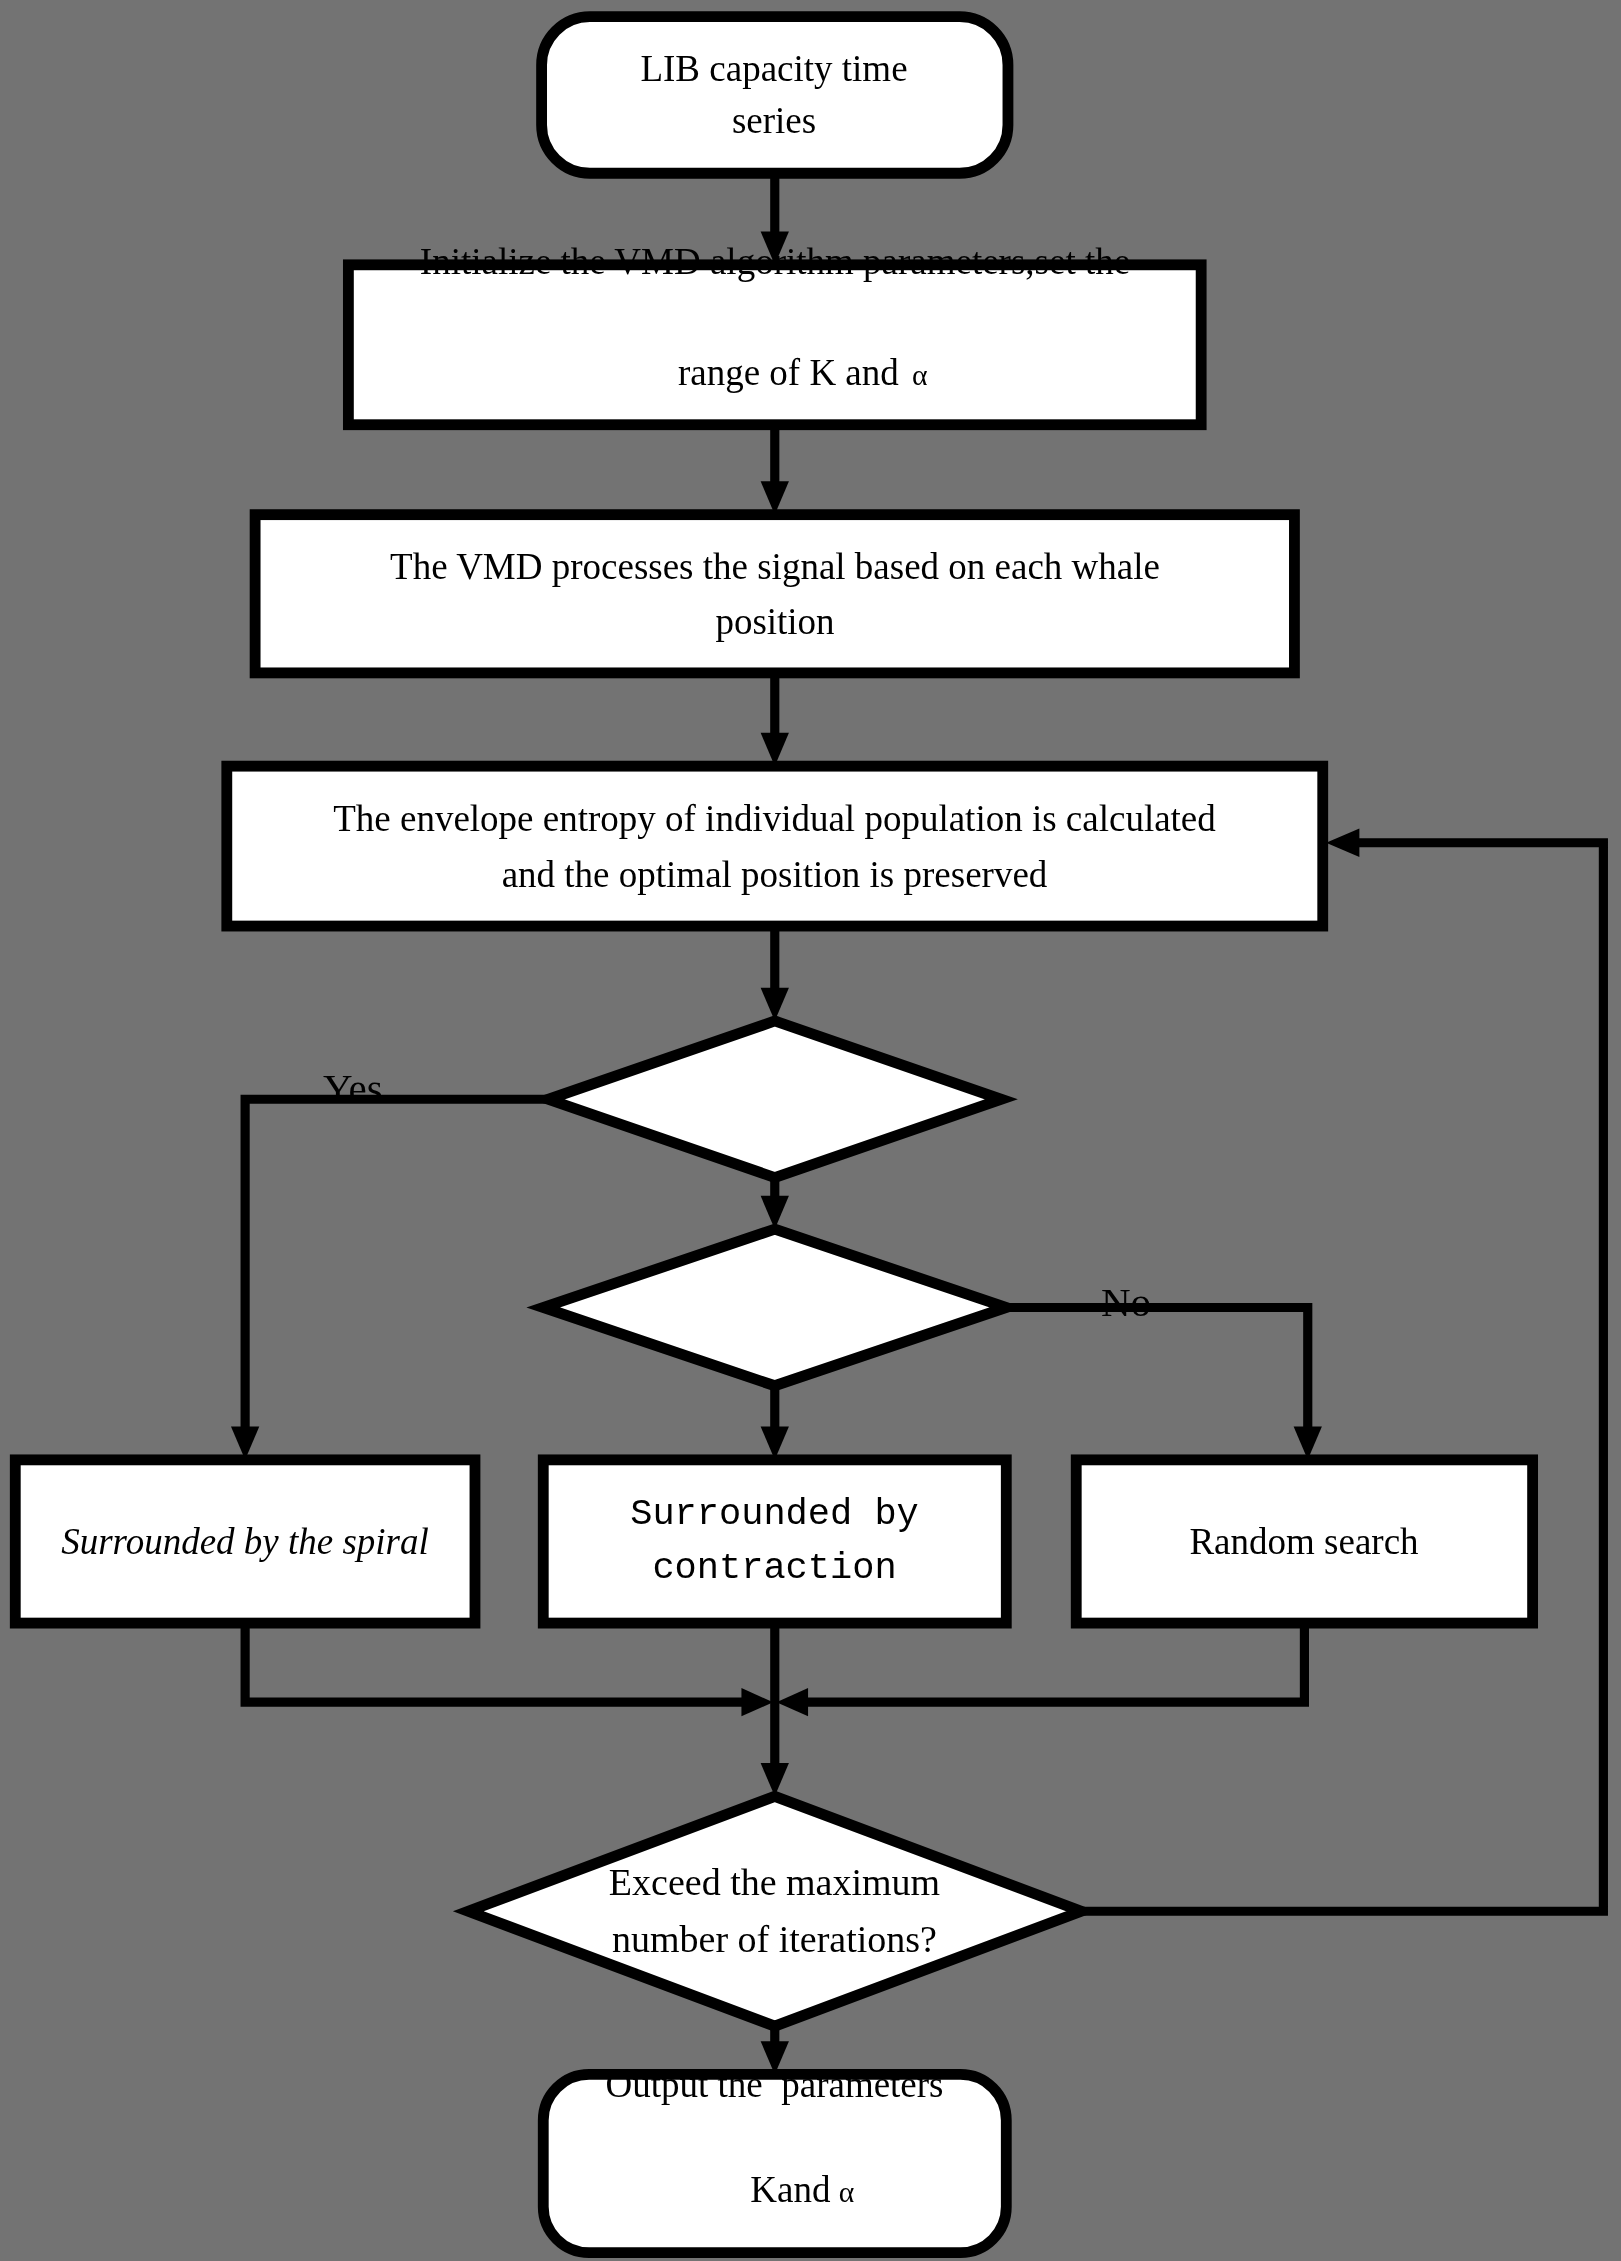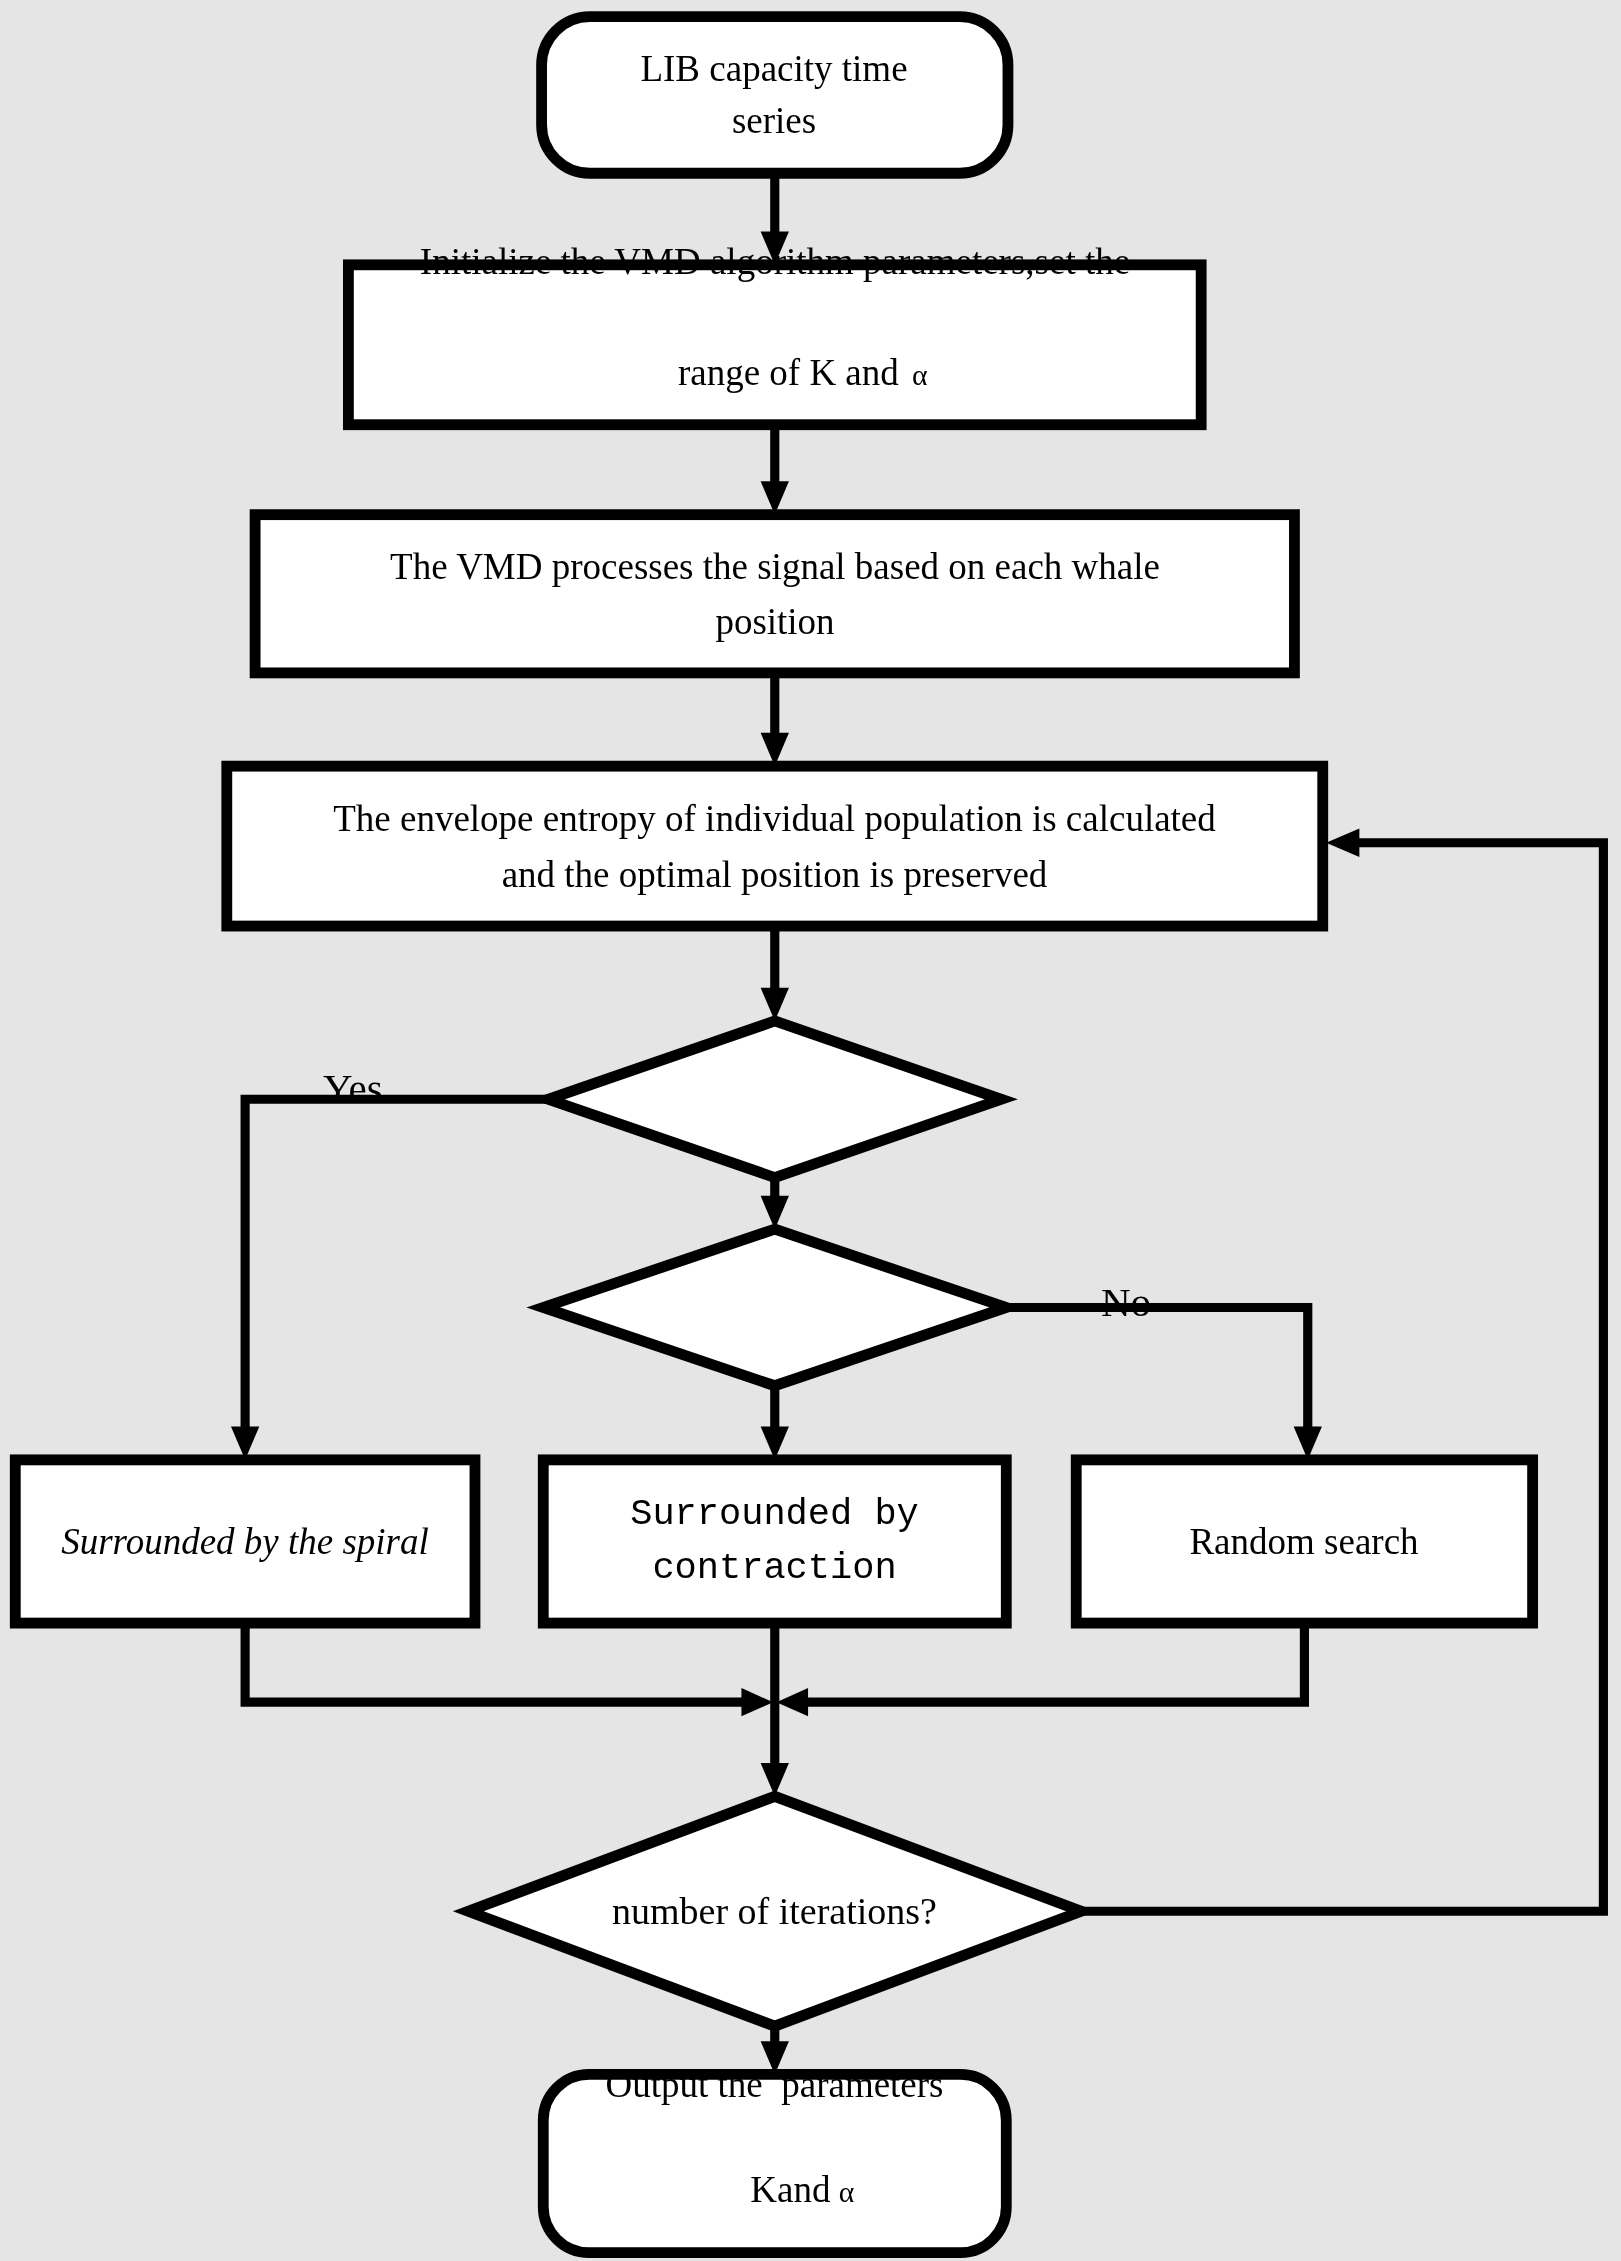--- a/index.html
+++ b/index.html
@@ -4,21 +4,21 @@
 <style>
   html, body {
     margin: 0;
     padding: 0;
     background: #ffffff;
   }
   #canvas {
     position: relative;
     width: 1622px;
     height: 2261px;
-    background: #e5e5e5;
+    background: #737373;
     overflow: hidden;
     font-family: "Liberation Serif", "DejaVu Serif", serif;
     color: #000000;
   }
   #shapes {
     position: absolute;
     left: 0;
     top: 0;
   }
   .edge {
@@ -165,20 +165,21 @@
   <div class="node-label" id="lbl-contraction">
     <div class="tline">Surrounded by</div>
     <div class="tline">contraction</div>
   </div>
 
   <div class="node-label" id="lbl-random">
     <div class="tline nowrap">Random search</div>
   </div>
 
   <div class="node-label" id="lbl-exceed">
+    <div class="tline nowrap">Exceed the maximum</div>
     <div class="tline nowrap">number of iterations?</div>
   </div>
 
   <div class="node-label" id="lbl-output">
     <div class="tline nowrap">Output the  parameters</div>
     <div class="tline nowrap">
       <span>Kand</span><span class="alpha-tight">α</span>
     </div>
   </div>
 

